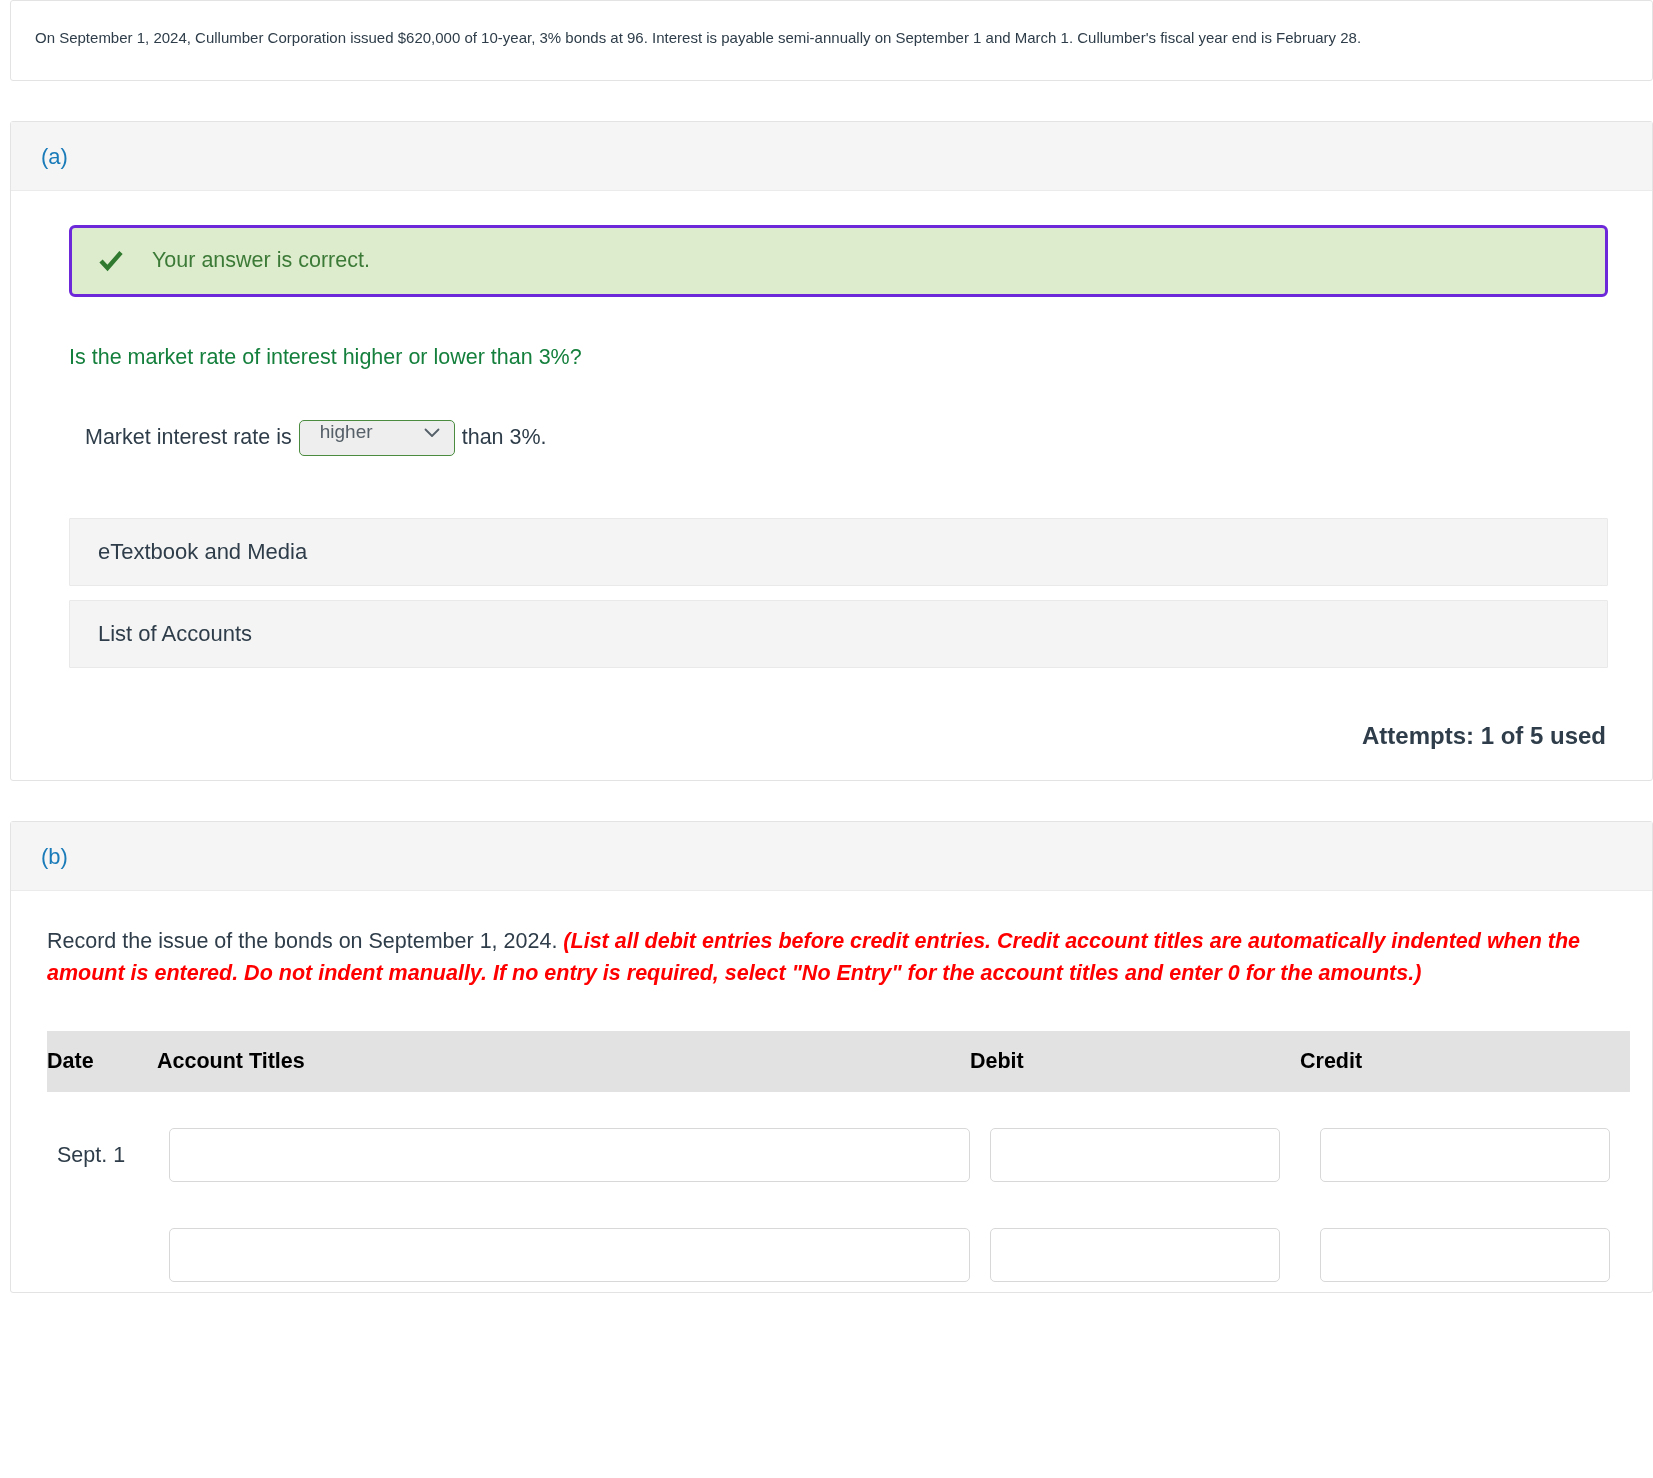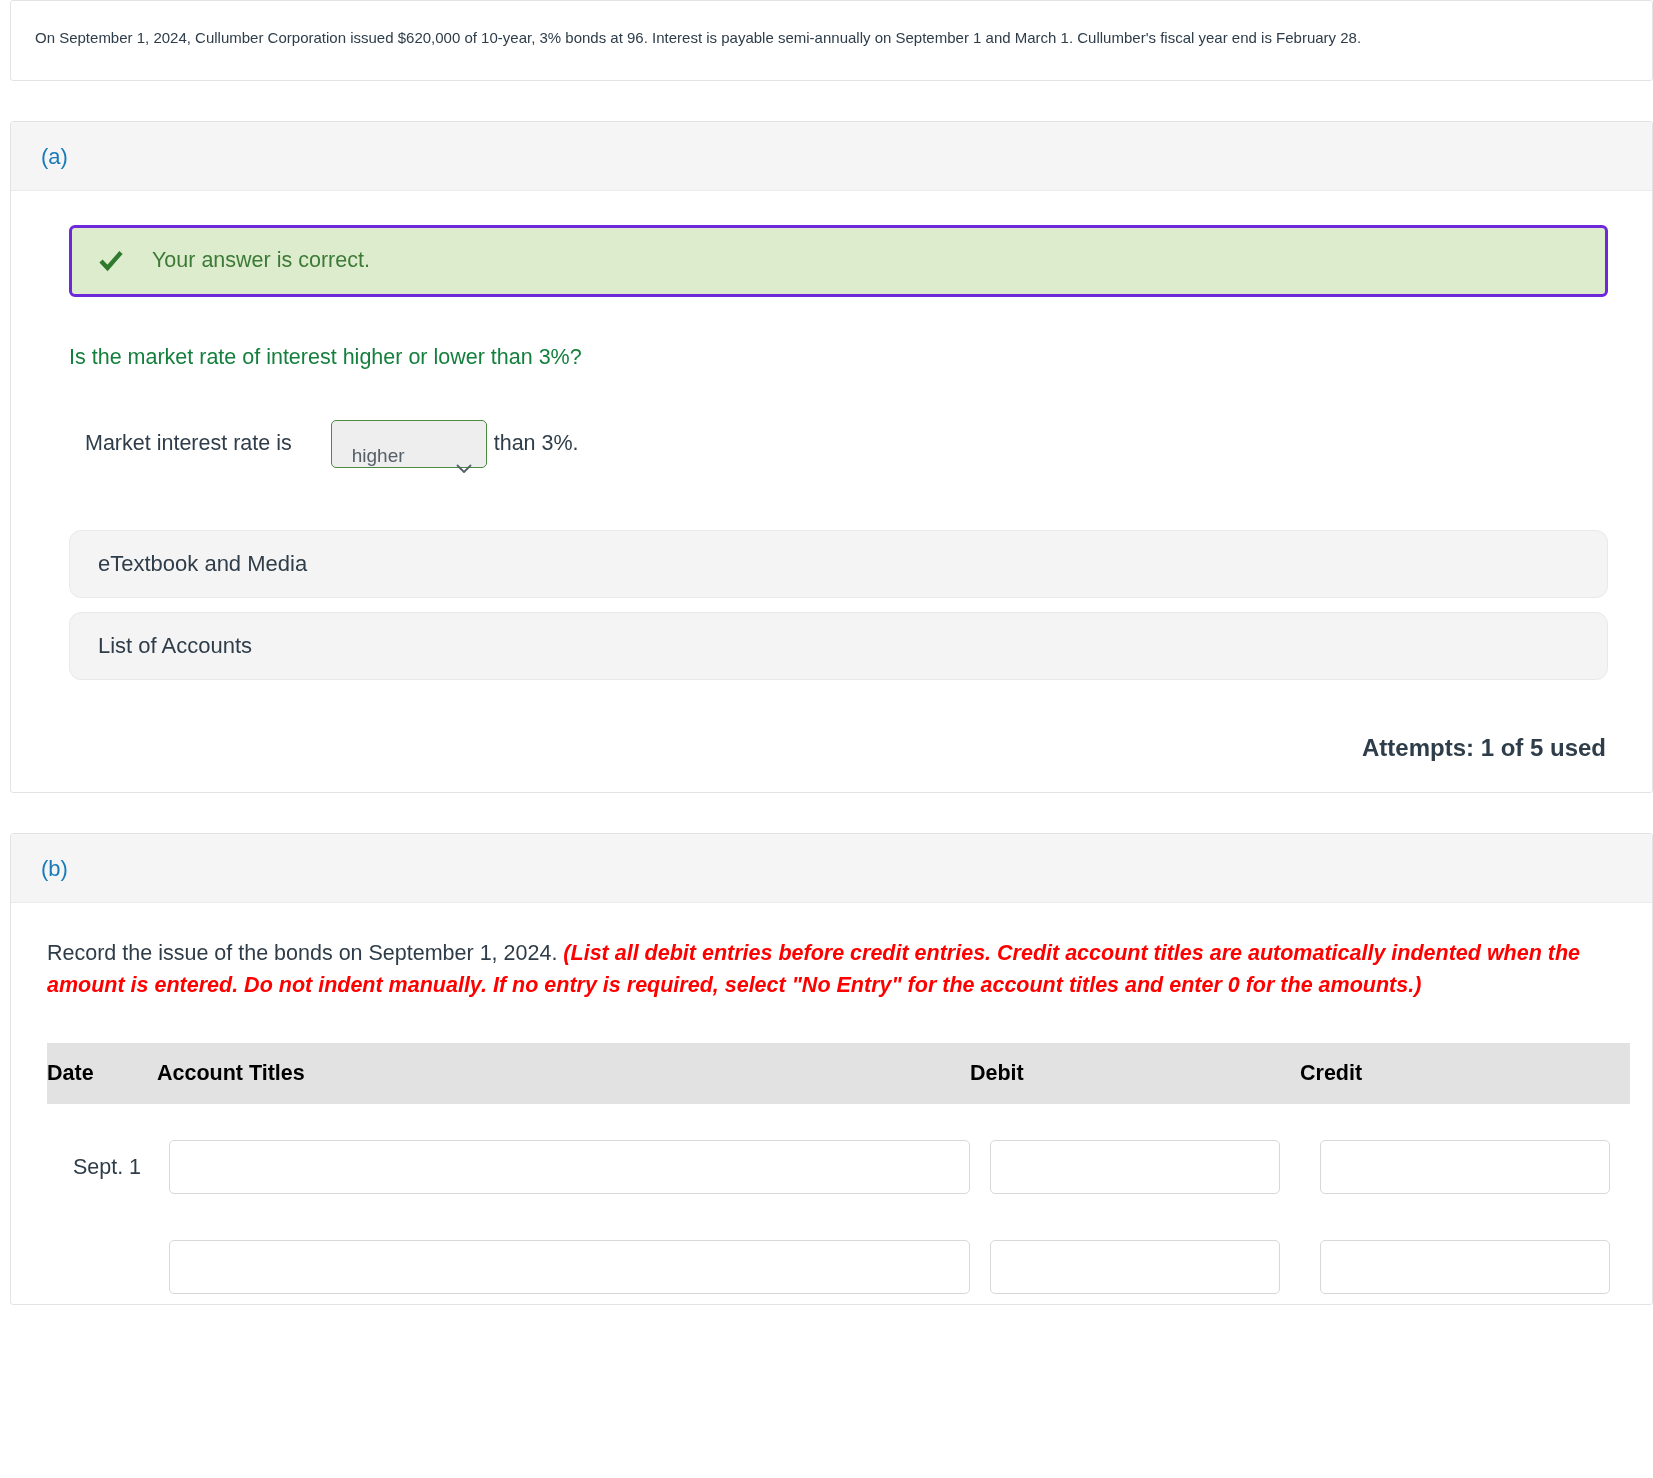--- a/index.html
+++ b/index.html
@@ -73,43 +73,42 @@
   .answer-line {
     margin: 50px 0 0 50px;
     display: flex;
     align-items: center;
     gap: 7px;
     font-size: 21.5px;
   }
 
   .dropdown {
     display: inline-flex;
-    align-items: flex-end;
+    align-items: flex-start;
     justify-content: space-between;
     min-width: 156px;
-    height: 48px;
+    height: 36px;
     padding: 0 14px 0 20px;
     background: #eeeeee;
     border: 1px solid #4a8b3f;
     border-radius: 5px;
     color: #555f68;
     font-size: 19px;
-    margin-left: 32px;
   }
   .chev {
     width: 16px; height: 10px; margin-left: 22px; display: inline-block;
   }
 
   
   .wide-btn {
     display: block;
     margin: 0 20px 0 34px;
     background: #f4f4f4;
     border: 1px solid #e9e9e9;
-    border-radius: 12px;
+    border-radius: 1px;
     padding: 20px 0 20px 28px;
     font-size: 22px;
     color: #2e3d49;
     text-align: left;
     width: calc(100% - 54px);
     font-family: "Liberation Sans", sans-serif;
   }
   .btn-spacer { height: 14px; }
 
   .attempts {
@@ -150,21 +149,21 @@
   th.c-acct { width: auto; padding-left: 12px;}
   th.c-debit { width: 330px; text-align: center; }
   th.c-credit { width: 330px; text-align: center; }
 
   .jtable td { padding: 10px 0; vertical-align: middle; }
   td.c-date {
     padding-left: 10px;
     font-size: 21.5px;
     color: #2e3d49;
     white-space: nowrap;
-    text-align: center;
+    text-align: left;
   }
   td.c-acct { padding-left: 12px; }
   td.c-debit, td.c-credit { text-align: center; }
 
   .field {
     display: block;
     height: 54px;
     border: 1px solid #d8d8d8;
     border-radius: 5px;
     background: #ffffff;

